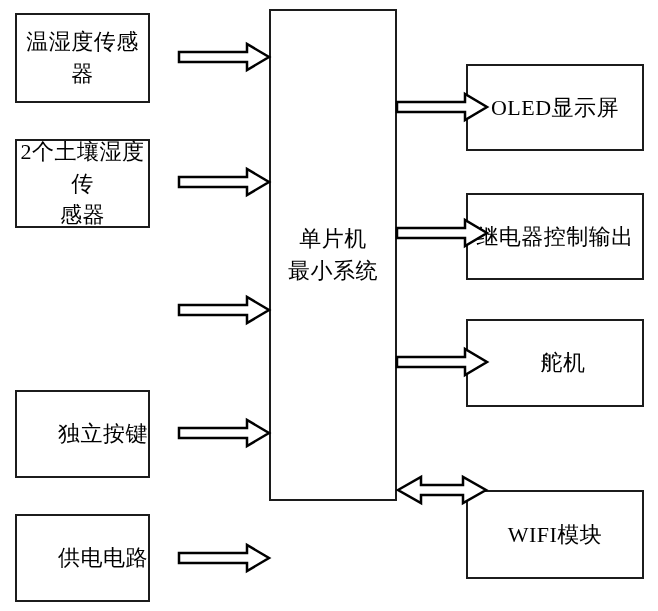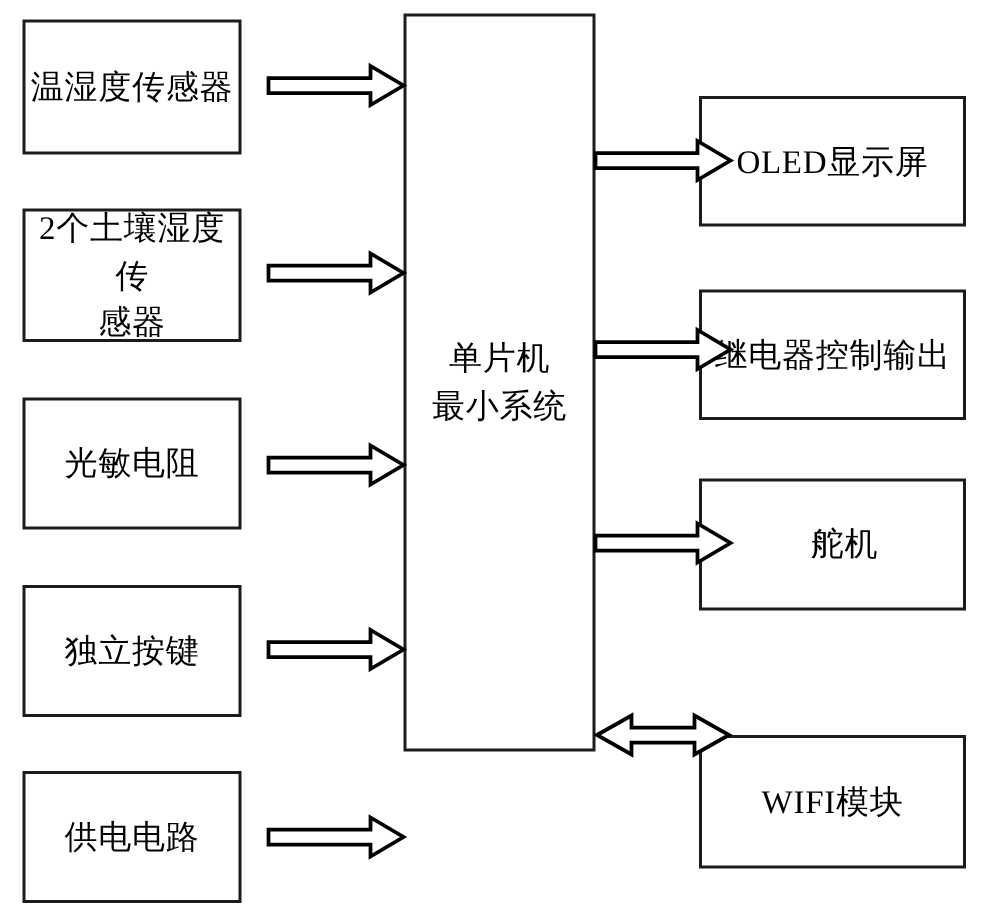--- a/index.html
+++ b/index.html
@@ -26,21 +26,21 @@
 
   .node-label {
     font-size: 22px;
     color: #000000;
     line-height: 1.45;
     white-space: pre-line;
     letter-spacing: 0.5px;
   }
 
   
-  .col-left  { left: 15px;  width: 146px; }
+  .col-left  { left: 15px;  width: 135px; justify-content: flex-end; }
   .node-l1 { top: 13px;  height: 90px; }
   .node-l2 { top: 139px; height: 89px; }
   .node-l3 { top: 265px; height: 88px; }
   .node-l4 { top: 390px; height: 88px; }
   .node-l5 { top: 514px; height: 88px; }
 
   
   .node-center { left: 269px; top: 9px; width: 128px; height: 492px; }
 
   
@@ -76,23 +76,20 @@
 <body>
 
 <div class="canvas">
 
   <div class="node col-left node-l1">
     <span class="node-label">温湿度传感器</span>
   </div>
   <div class="node col-left node-l2">
     <span class="node-label">2个土壤湿度传
 感器</span>
-  </div>
-  <div class="node col-left node-l3">
-    <span class="node-label">光敏电阻</span>
   </div>
   <div class="node col-left node-l4">
     <span class="node-label">独立按键</span>
   </div>
   <div class="node col-left node-l5">
     <span class="node-label">供电电路</span>
   </div>
 
   <div class="node node-center">
     <span class="node-label">单片机

